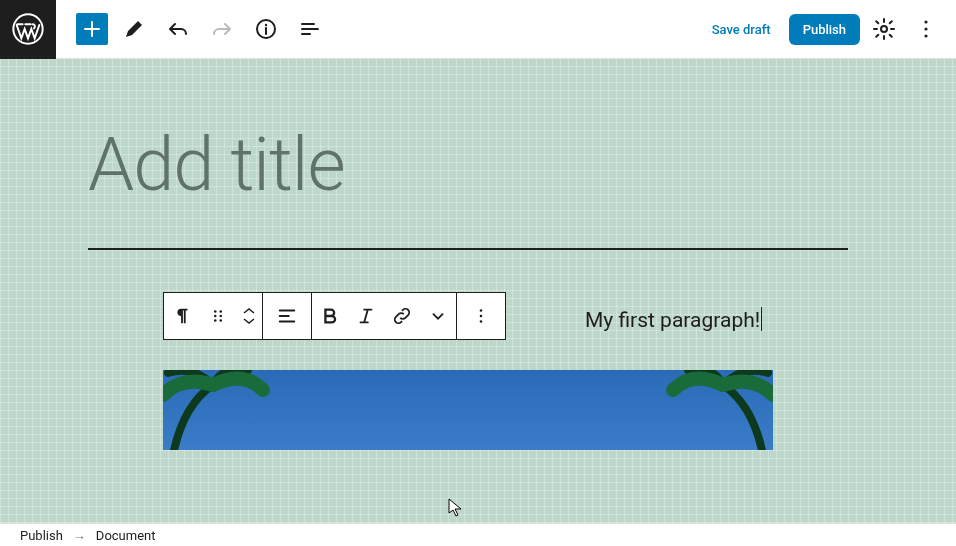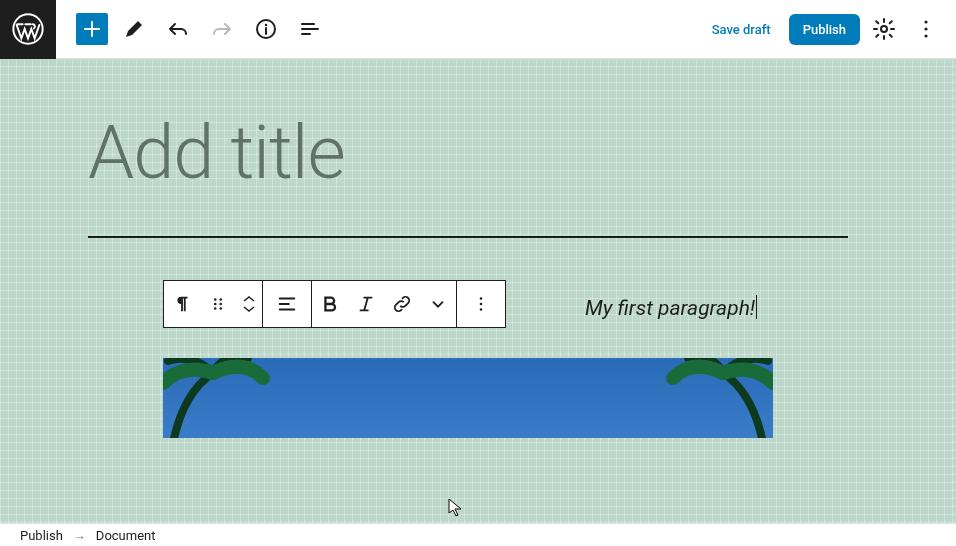--- a/index.html
+++ b/index.html
@@ -85,21 +85,21 @@
       overflow-y: auto;
       position: relative;
       background:
         repeating-linear-gradient(0deg, rgba(255,255,255,0.28) 0 1px, transparent 1px 8px),
         repeating-linear-gradient(90deg, rgba(255,255,255,0.28) 0 1px, transparent 1px 8px),
         #bdd8ca;
       padding-top: 50px;
     }
     .editor-inner {
       width: 780px;
-      margin: 0 auto;
+      margin: 12px auto;
       position: relative;
     }
     .title-field {
       font-size: 74px;
       font-weight: 300;
       color: #60736a;
       font-family: "Segoe UI", Roboto, sans-serif;
       letter-spacing: -1px;
       padding-bottom: 40px;
     }
@@ -133,21 +133,20 @@
     .tb-btn.narrow { width: 26px; flex-direction: column; gap:0; }
     .tb-btn.narrow svg { width:16px; height:10px;}
     .paragraph-text {
       margin-left: 75px;
       margin-top: 22px;
       font-size: 21px;
       color: #1e1e1e;
       font-family: "Segoe UI", Roboto, sans-serif;
       position: relative;
       display: inline-block;
-      font-style: italic;
     }
     .caret {
       display: inline-block;
       width: 1px;
       height: 24px;
       background: #1e1e1e;
       vertical-align: middle;
       margin-left: 1px;
       position: relative;
       top: -2px;

